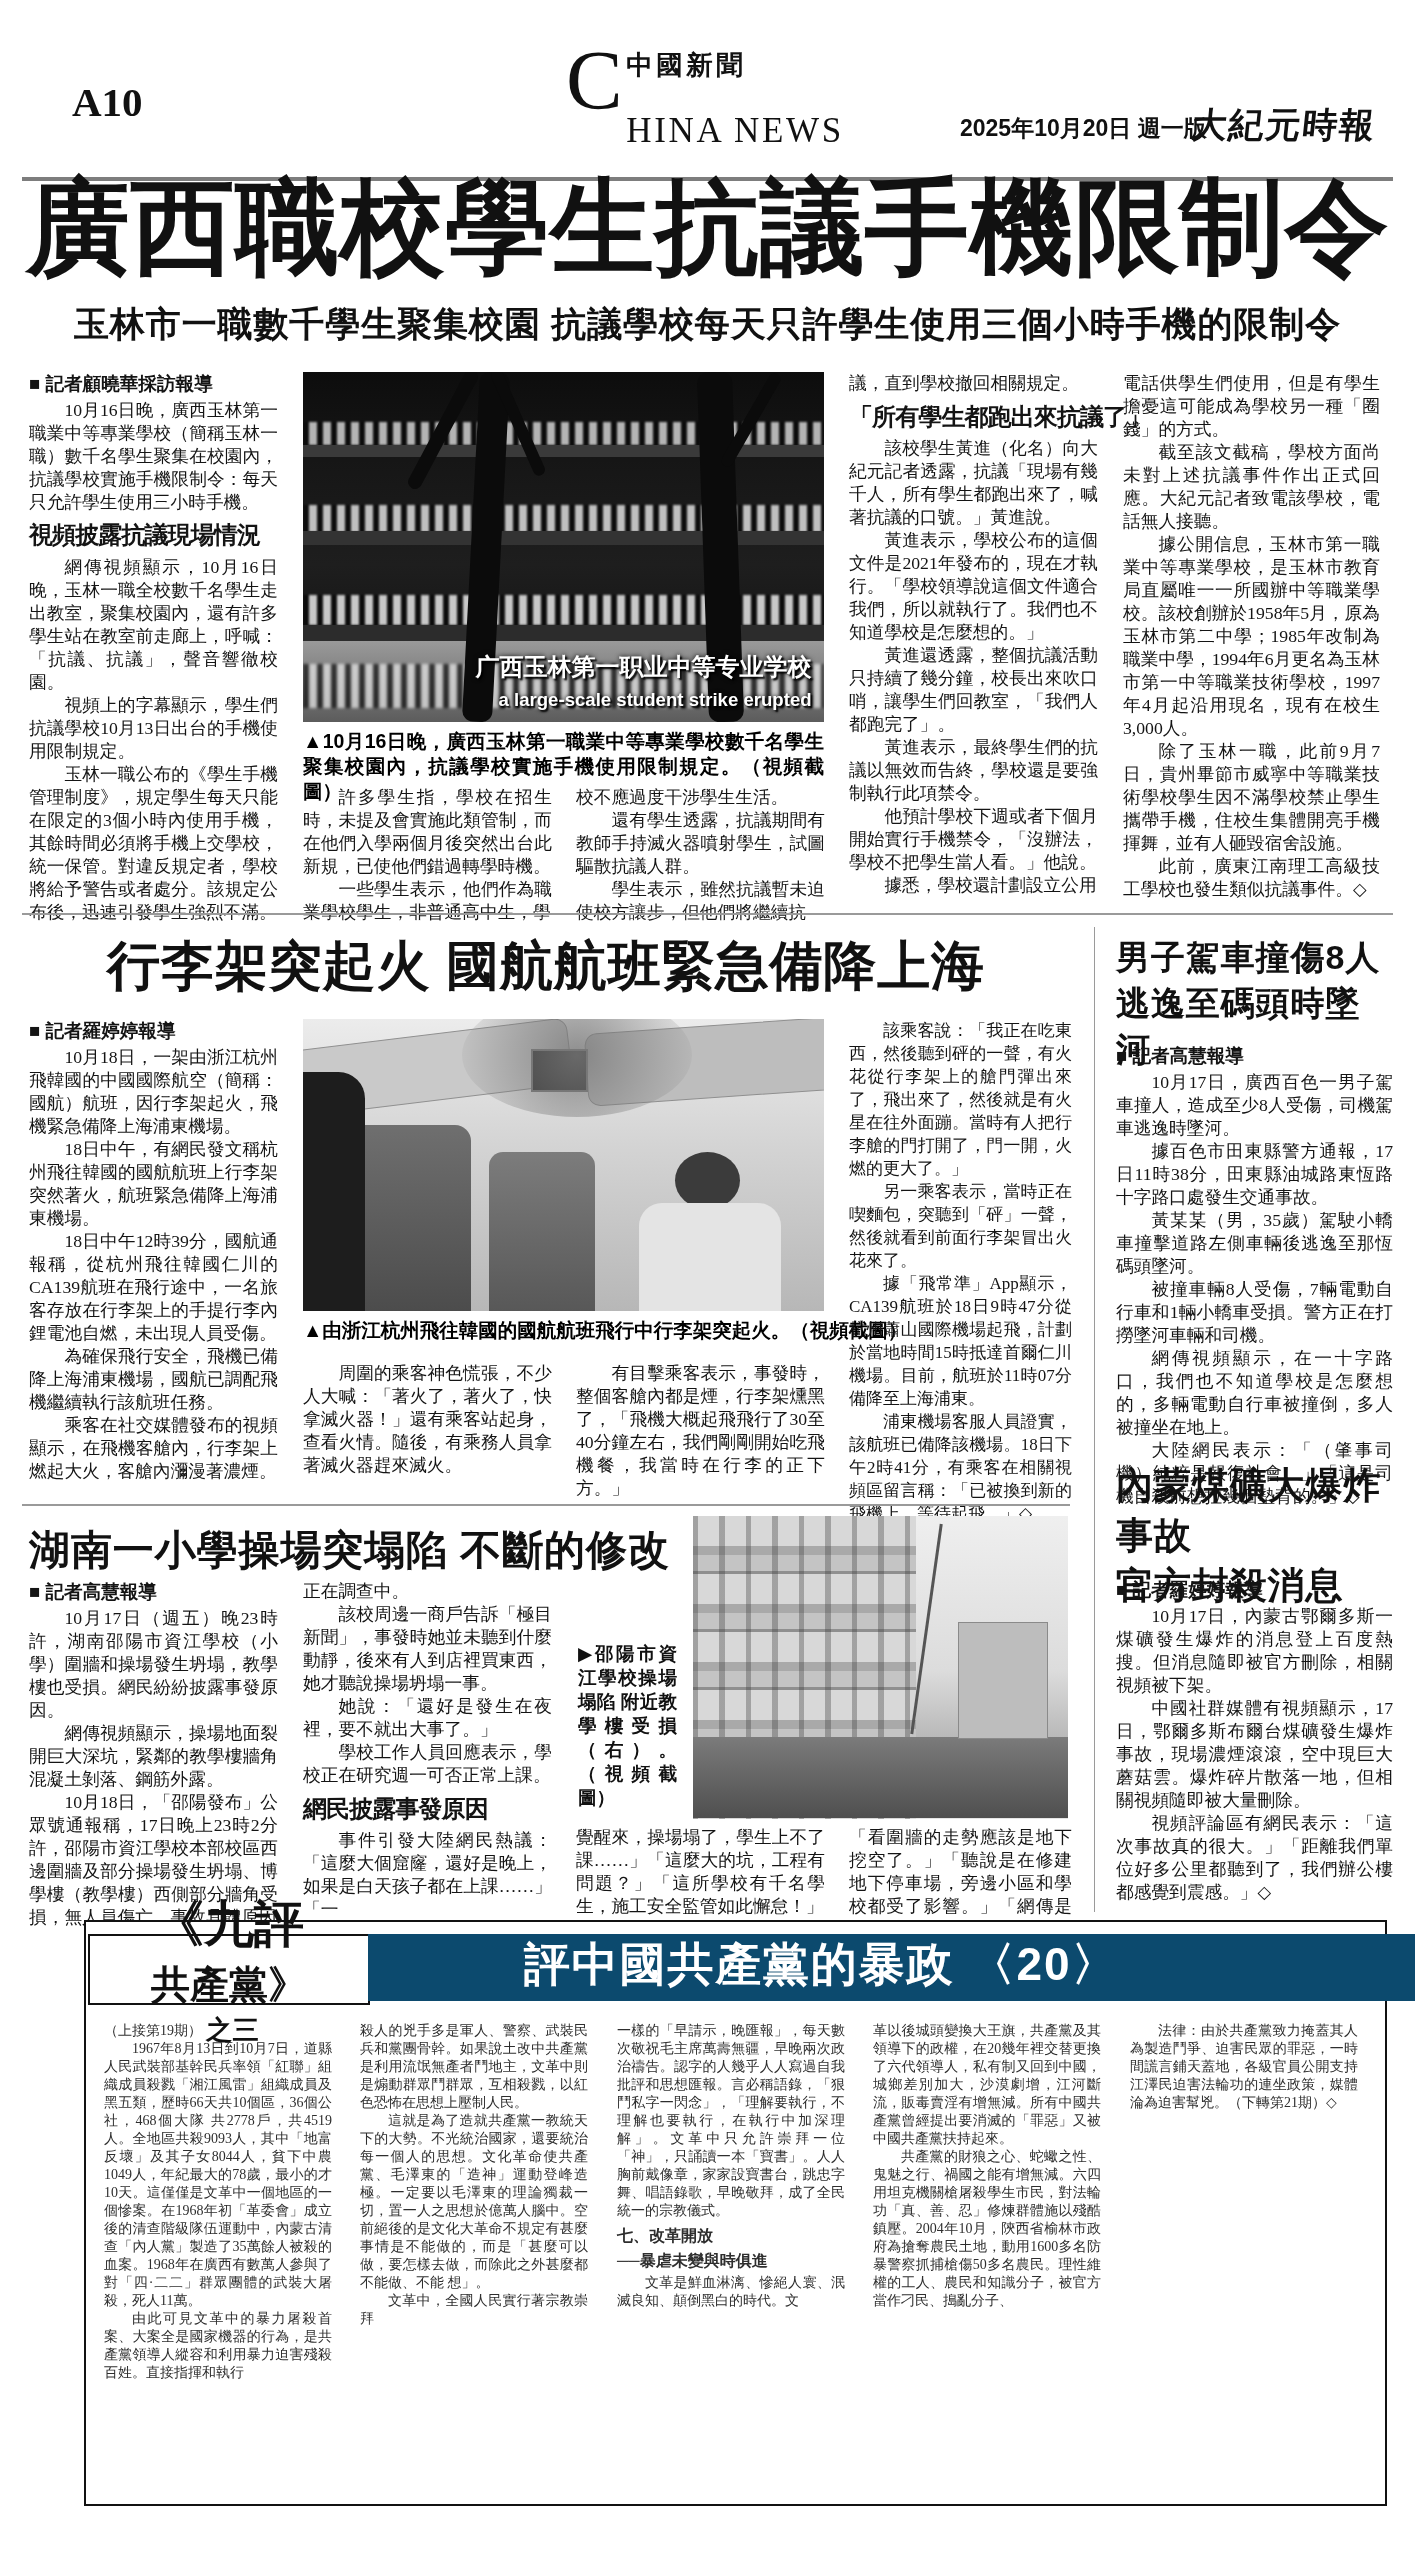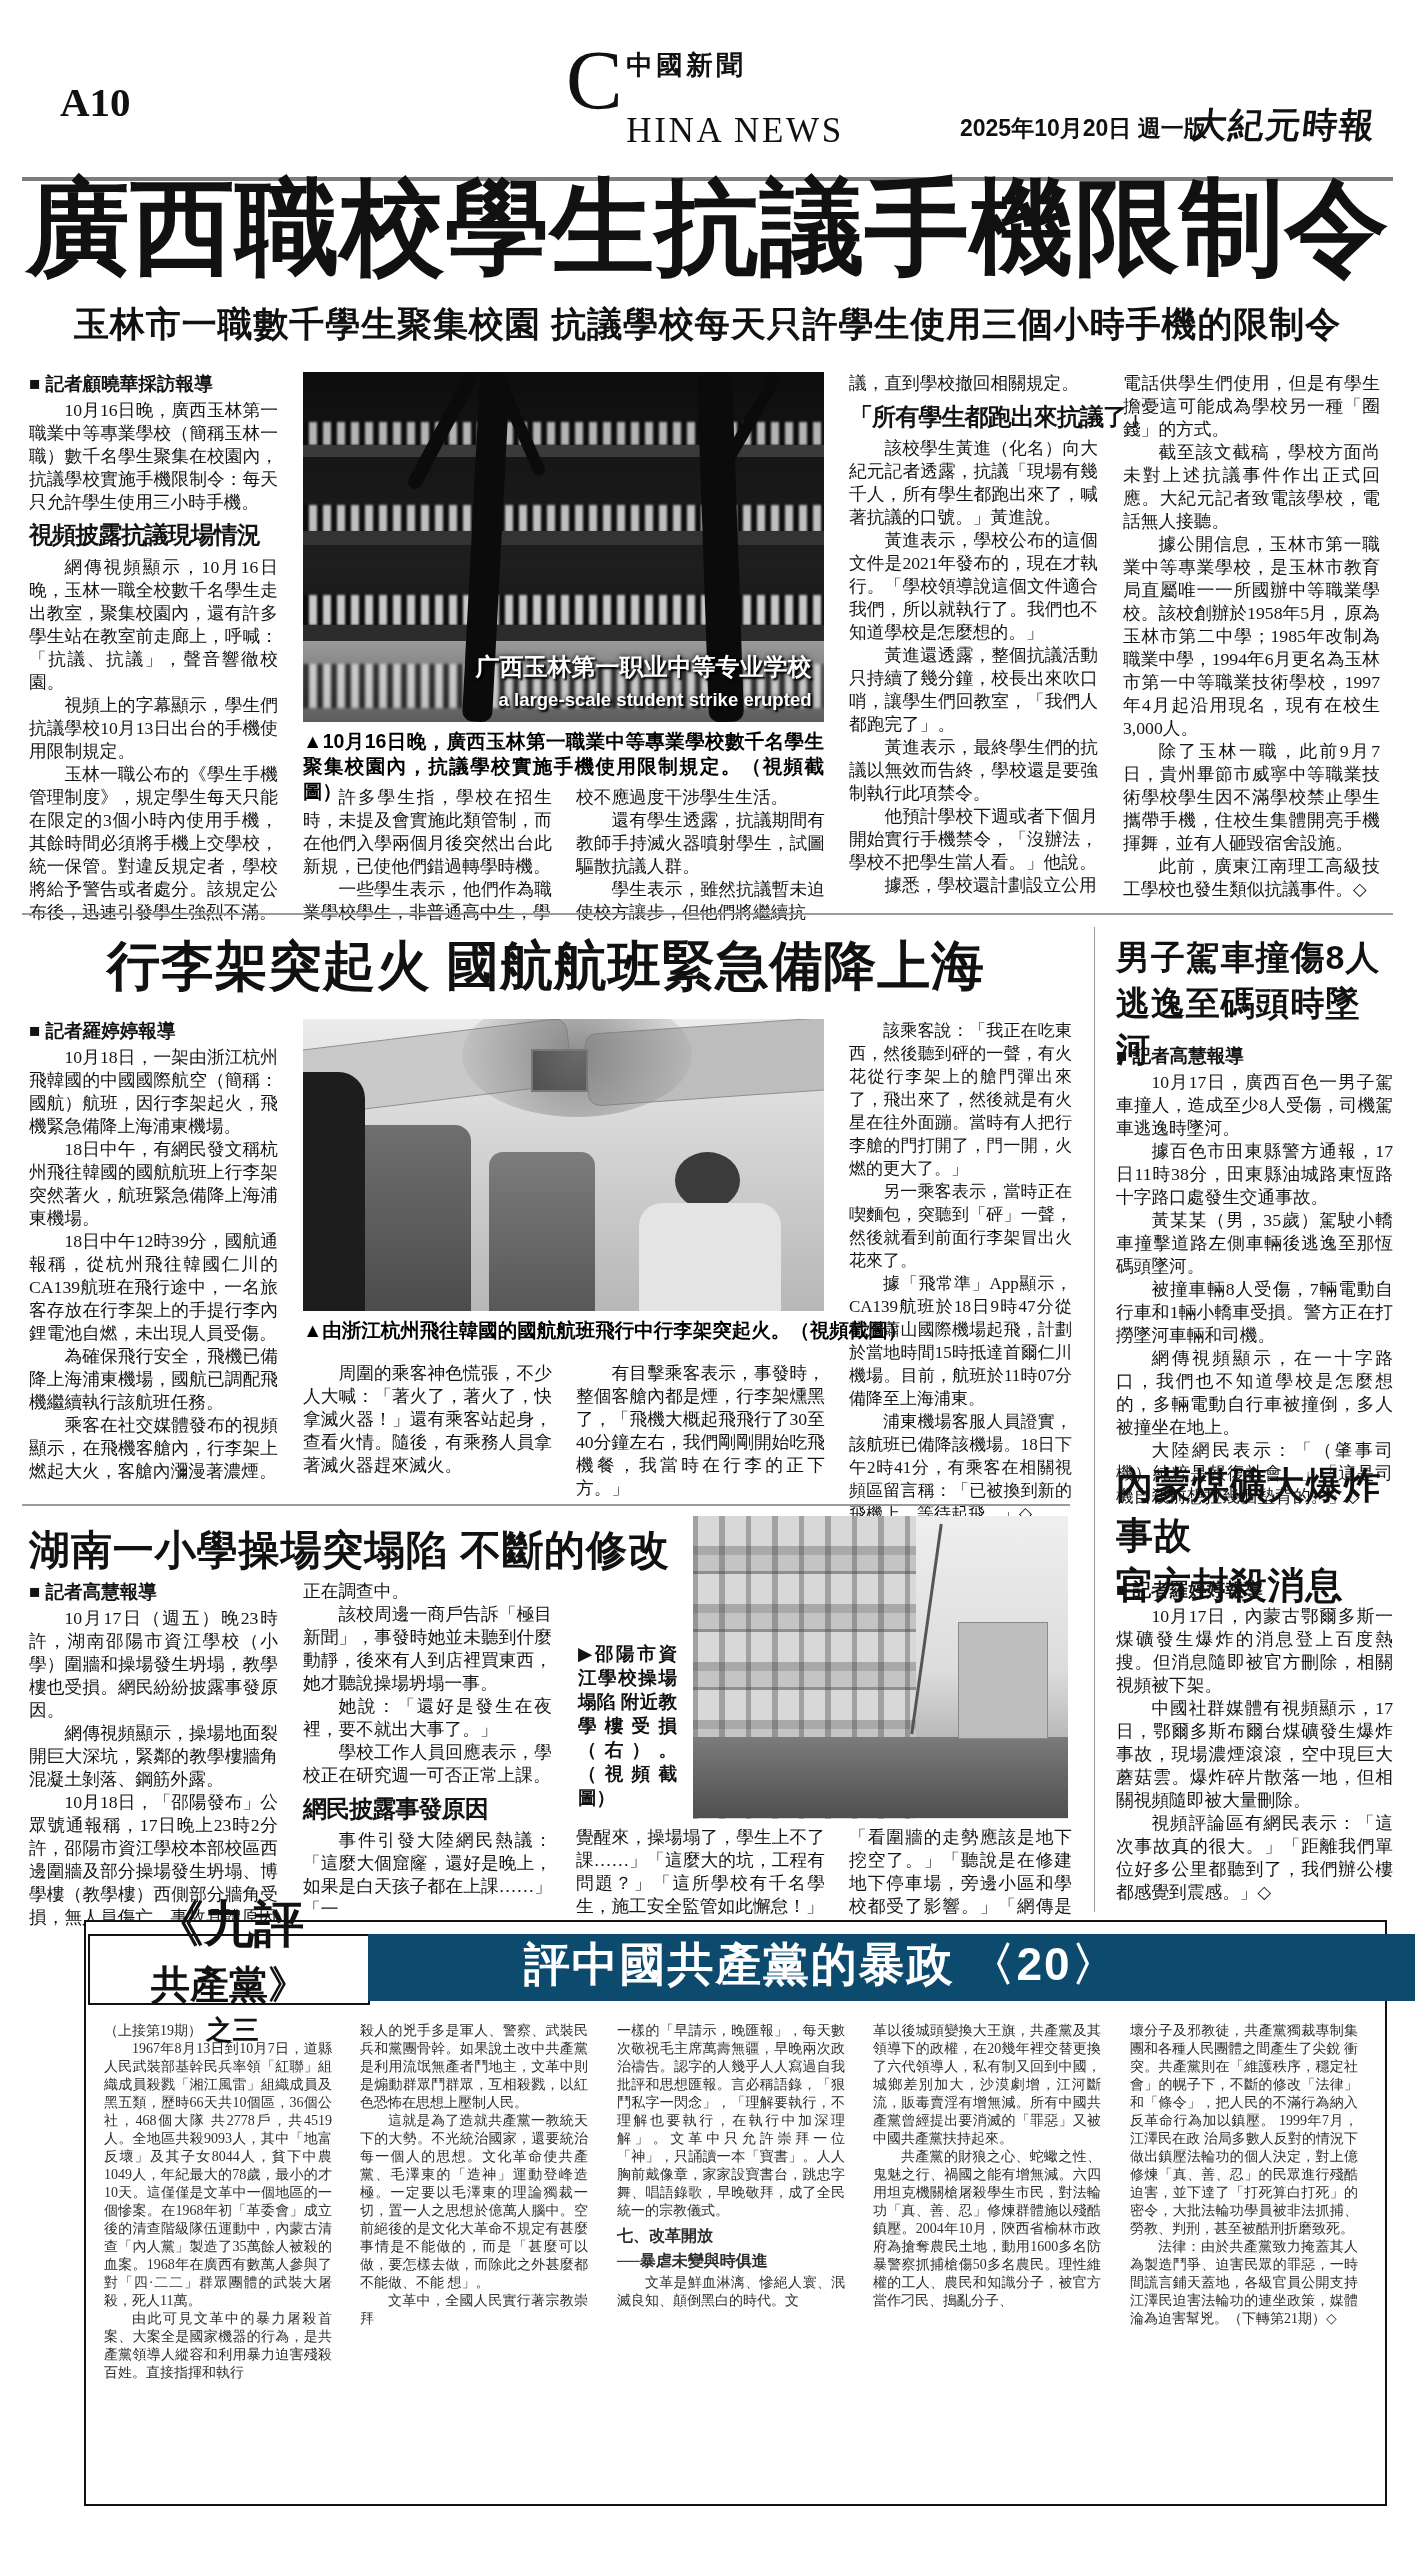--- a/index.html
+++ b/index.html
@@ -59,21 +59,21 @@
   .jsub{font-family:"Liberation Sans","DejaVu Sans",sans-serif;font-weight:bold;font-size:16px;
         line-height:21px;text-indent:0 !important;margin:5.3px 0 3.5px 0 !important;}
   .vcap{width:99px;font-family:"Liberation Sans","DejaVu Sans",sans-serif;font-weight:bold;
         font-size:18.6px;line-height:24px;text-align:justify;}
 </style>
 </head>
 <body>
 
 <div id="page">
 
-  <div class="abs pageno" style="left:60px;top:78px;">A10</div>
+  <div class="abs pageno" style="left:72px;top:78px;">A10</div>
 
   <div class="abs logo" style="left:566px;top:42px;">
     <span class="bigC">C</span>
     <span class="logostack">
       <span class="logocn">中國新聞</span>
       <span class="logoen">HINA NEWS</span>
     </span>
   </div>
 
   <div class="abs dateline sans" style="left:960px;top:113px;">2025年10月20日 週一版</div>
@@ -268,18 +268,17 @@
     <p class="cont">一樣的「早請示，晚匯報」，每天數次敬祝毛主席萬壽無疆，早晚兩次政治禱告。認字的人幾乎人人寫過自我批評和思想匯報。言必稱語錄，「狠鬥私字一閃念」，「理解要執行，不理解也要執行，在執行中加深理解」。文革中只允許崇拜一位「神」，只誦讀一本「寶書」。人人胸前戴像章，家家設寶書台，跳忠字舞、唱語錄歌，早晚敬拜，成了全民統一的宗教儀式。</p>
     <p class="jsub">七、改革開放</p>
     <p class="jsub" style="margin-top:0 !important;">──暴虐未變與時俱進</p>
     <p>文革是鮮血淋漓、慘絕人寰、泯滅良知、顛倒黑白的時代。文</p>
   </div>
   <div class="abs jcol" style="left:873px;top:2022px;">
     <p class="cont">革以後城頭變換大王旗，共產黨及其領導下的政權，在20幾年裡交替更換了六代領導人，私有制又回到中國，城鄉差別加大，沙漠劇增，江河斷流，販毒賣淫有增無減。所有中國共產黨曾經提出要消滅的「罪惡」又被中國共產黨扶持起來。</p>
     <p>共產黨的財狼之心、蛇蠍之性、鬼魅之行、禍國之能有增無減。六四用坦克機關槍屠殺學生市民，對法輪功「真、善、忍」修煉群體施以殘酷鎮壓。2004年10月，陝西省榆林市政府為搶奪農民土地，動用1600多名防暴警察抓捕槍傷50多名農民。理性維權的工人、農民和知識分子，被官方當作刁民、搗亂分子、</p>
   </div>
   <div class="abs jcol" style="left:1130px;top:2022px;">
-    <p class="cont">壞分子及邪教徒，共產黨獨裁專制集團和各種人民團體之間產生了尖銳 衝突。共產黨則在「維護秩序，穩定社會」的幌子下，不斷的修改「法律」和「條令」，把人民的不滿行為納入反革命行為加以鎮壓。 1999年7月，江澤民在政 治局多數人反對的情況下做出鎮壓法輪功的個人決定，對上億修煉「真、善、忍」的民眾進行殘酷迫害，並下達了「打死算白打死」的密令，大批法輪功學員被非法抓捕、勞教、判刑，甚至被酷刑折磨致死。</p>
     <p>法律：由於共產黨致力掩蓋其人為製造鬥爭、迫害民眾的罪惡，一時間謊言鋪天蓋地，各級官員公開支持江澤民迫害法輪功的連坐政策，媒體淪為迫害幫兇。（下轉第21期）◇</p>
   </div>
 
 </div>
 
 
 </body></html>

